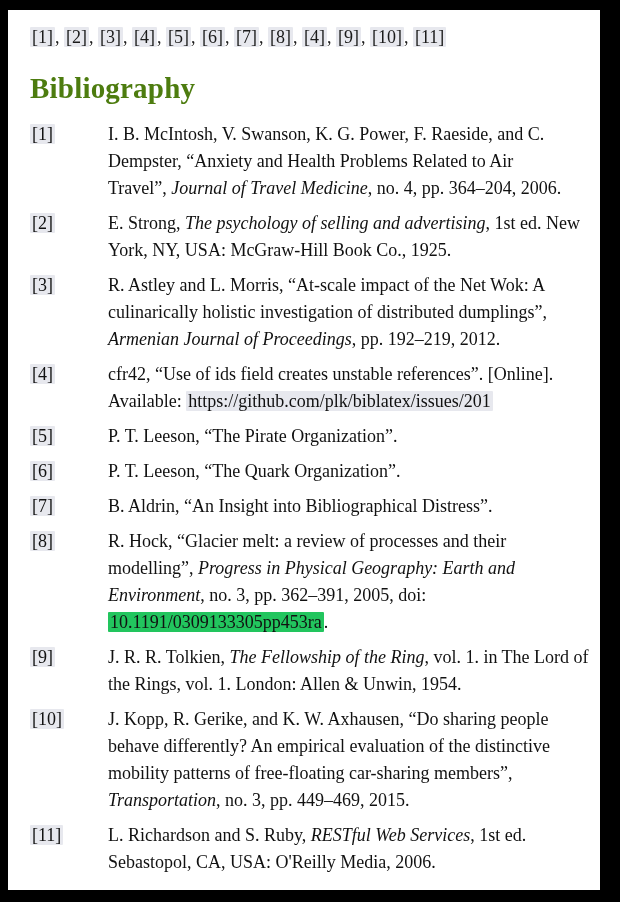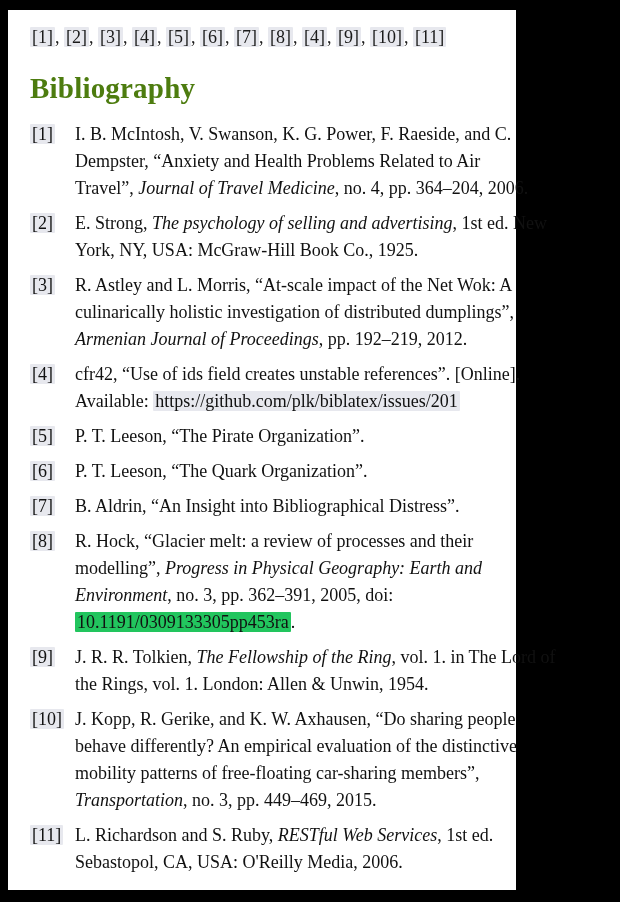--- a/index.html
+++ b/index.html
@@ -8,21 +8,21 @@
     width: 620px;
     height: 902px;
     background: #000000;
     overflow: hidden;
     font-family: "Liberation Serif", "DejaVu Serif", serif;
   }
   .paper {
     position: absolute;
     left: 8px;
     top: 10px;
-    width: 508px;
+    width: 592px;
     height: 880px;
     background: #ffffff;
     box-sizing: border-box;
     padding: 15px 22px 0 22px;
     color: #111111;
   }
   .cite-row {
     font-size: 18px;
     line-height: 24px;
     white-space: pre;
@@ -58,20 +58,21 @@
     white-space: pre;
   }
   .entry-body {
     flex: 1 1 auto;
     min-width: 0;
   }
   .line {
     line-height: 27px;
     height: 27px;
     white-space: pre;
+    margin-left: 33px;
   }
   em {
     font-style: italic;
   }
   .link {
     color: #111111;
     cursor: pointer;
   }
 </style>
 </head>

